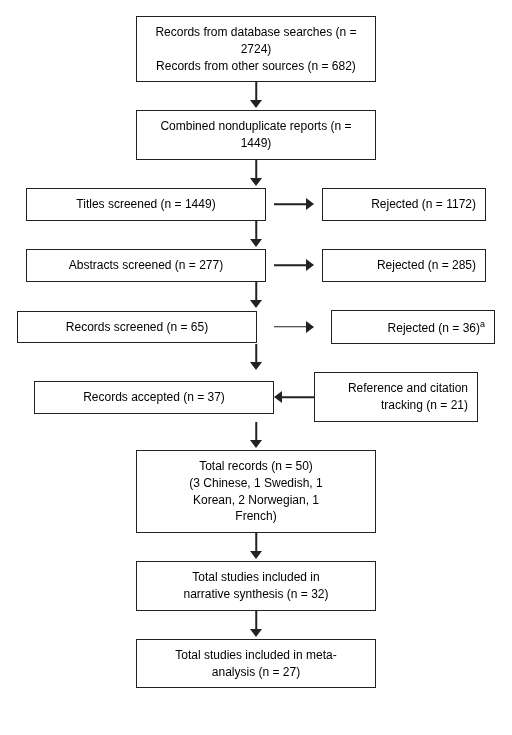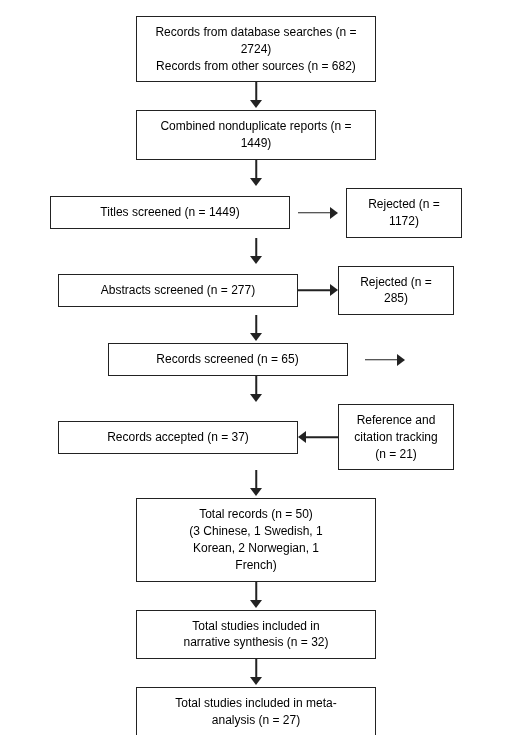--- a/index.html
+++ b/index.html
@@ -33,21 +33,22 @@
       border: 1.5px solid #222;
       padding: 7px 9px;
       text-align: center;
       background: #fff;
       line-height: 1.4;
     }
     .main-box {
       width: 240px;
     }
     .side-box {
-      width: 116px;
+      width: 164px;
+      text-align: right;
     }
     .arrow-down {
       display: flex;
       justify-content: center;
       height: 28px;
       position: relative;
     }
     .arrow-down::before {
       content: '';
       position: absolute;
@@ -154,37 +155,40 @@
       <span>Titles screened (n = 1449)</span>
     </div>
     <div class="arrow-right"></div>
     <div class="box side-box">
       <span>Rejected (n = 1172)</span>
     </div>
   </div>
 
   <div class="arrow-down" style="width:240px;"></div>
 
-  <div class="row" style="gap:0;">
+  <div class="row" style="gap:8px;">
     <div class="box main-box">
       <span>Abstracts screened (n = 277)</span>
     </div>
     <div class="arrow-right"></div>
     <div class="box side-box">
       <span>Rejected (n = 285)</span>
     </div>
   </div>
 
   <div class="arrow-down" style="width:240px;"></div>
 
   <div class="row" style="gap:17px;">
     <div class="box main-box">
       <span>Records screened (n = 65)</span>
     </div>
     <div class="arrow-right"></div>
+    <div class="box side-box">
+      <span>Rejected (n = 36)<sup>a</sup></span>
+    </div>
   </div>
 
   <div class="arrow-down" style="width:240px;"></div>
 
   <div class="row" style="gap:0; align-items:center;">
     <div class="box main-box">
       <span>Records accepted (n = 37)</span>
     </div>
     <div class="arrow-left"></div>
     <div class="box side-box">

